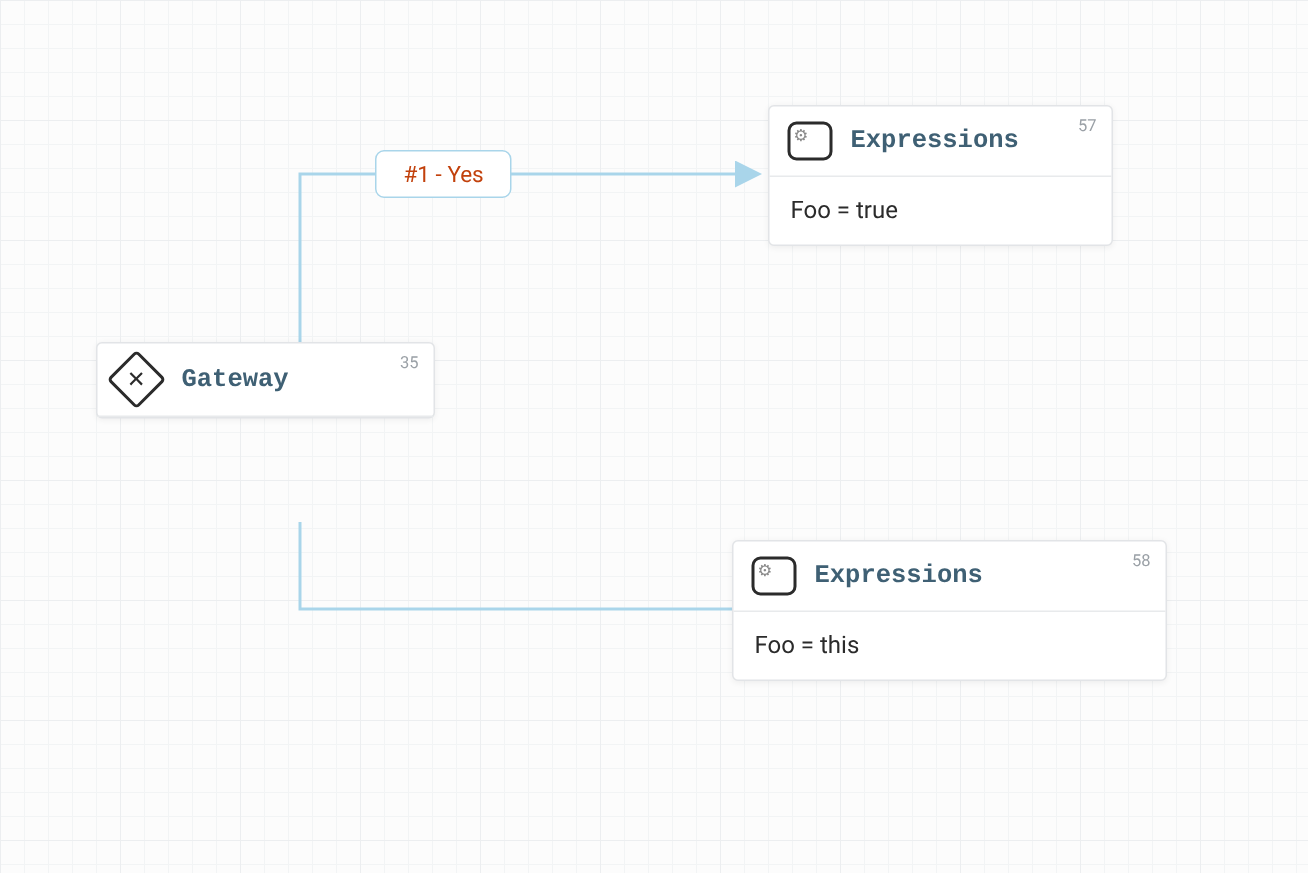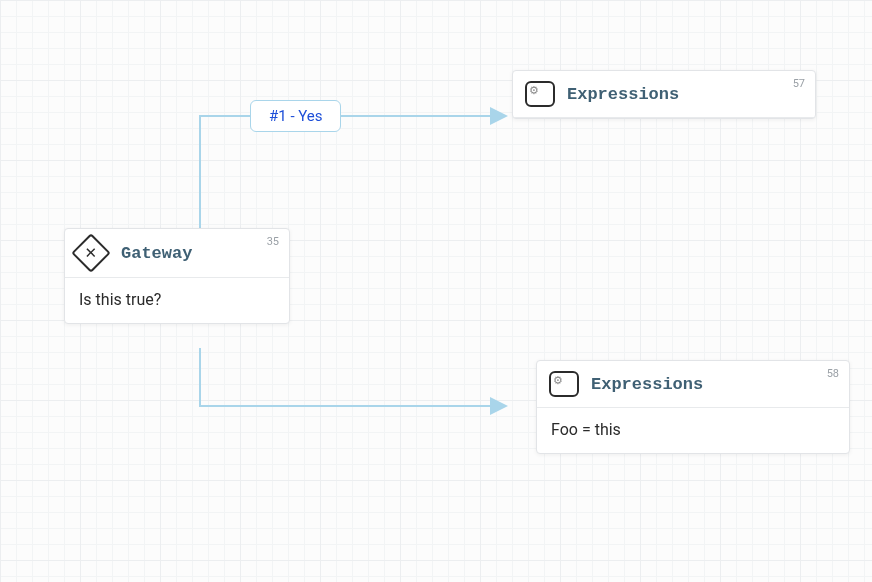--- a/index.html
+++ b/index.html
@@ -82,35 +82,35 @@
   }
   .gear {
     font-size: 11px;
     color: #888;
     line-height: 1;
   }
   .branch-label {
     position: absolute;
     background: #fff;
     border: 1px solid #a9d5ea;
-    color: #1d4ed8;
+    color: #c2410c;
     font-size: 15px;
     padding: 6px 18px;
     border-radius: 6px;
   }
   svg.connectors {
     position: absolute;
     top: 0; left: 0;
     width: 872px; height: 582px;
     pointer-events: none;
   }
   
   #gateway { left: 64px; top: 228px; width: 226px; }
-  #exp1    { left: 512px; top: 70px;  width: 304px; }
-  #exp2    { left: 536px; top: 360px; width: 314px; }
+  #exp1    { left: 512px; top: 70px;  width: 230px; }
+  #exp2    { left: 488px; top: 360px; width: 290px; }
   #label1  { left: 250px; top: 100px; }
   #label2  { left: 274px; top: 390px; }
 </style>
 </head>
 <body>
 
 <div class="canvas">
 
   <svg class="connectors">
     <defs>
@@ -123,33 +123,33 @@
   </svg>
 
   <div id="gateway" class="node">
     <div class="node-id">35</div>
     <div class="node-header">
       <div class="icon-diamond">
           <span class="x">✕</span>
         </div>
       <div class="node-title">Gateway</div>
     </div>
-    <div class="node-body">Is this true?</div>
   </div>
 
   <div id="label1" class="branch-label">#1 - Yes</div>
 
   <div id="exp1" class="node">
     <div class="node-id">57</div>
     <div class="node-header">
       <div class="icon-box">
           <span class="gear">⚙</span>
         </div>
       <div class="node-title">Expressions</div>
     </div>
+    <div class="node-body">Foo = true</div>
   </div>
 
   <div id="exp2" class="node">
     <div class="node-id">58</div>
     <div class="node-header">
       <div class="icon-box">
           <span class="gear">⚙</span>
         </div>
       <div class="node-title">Expressions</div>
     </div>

